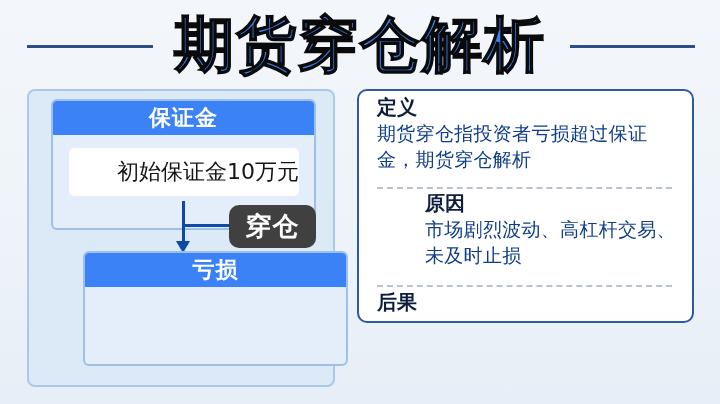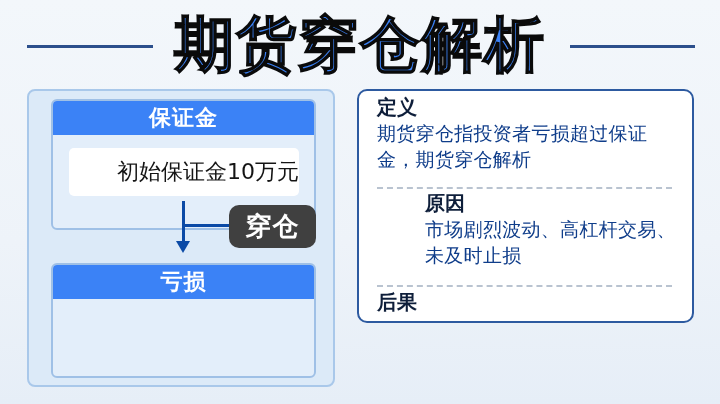--- a/index.html
+++ b/index.html
@@ -27,21 +27,21 @@
     .left-panel {
       position: absolute; left: 27px; top: 89px; width: 308px; height: 298px;
       background: #dceaf8; border: 2px solid #a9c8ea; border-radius: 8px;
     }
     .card {
       position: absolute; left: 22px; width: 265px;
       background: #e3eefa; border: 2px solid #9fc0e6; border-radius: 6px;
       overflow: hidden;
     }
     .card.top { top: 8px; height: 131px; }
-    .card.bottom { top: 172px; height: 115px; }
+    .card.bottom { top: 160px; height: 115px; margin-left: 32px; }
     .card-header {
       height: 34px; background: #3b82f6; color: #ffffff;
       font-size: 22px; font-weight: 700; text-align: center; line-height: 34px;
       letter-spacing: 1px;
     }
     .value-box {
       position: absolute; left: 16px; width: 230px; height: 48px;
       background: #ffffff; border-radius: 5px;
       font-size: 22px; color: #141414; text-align: right; line-height: 48px;
     }

